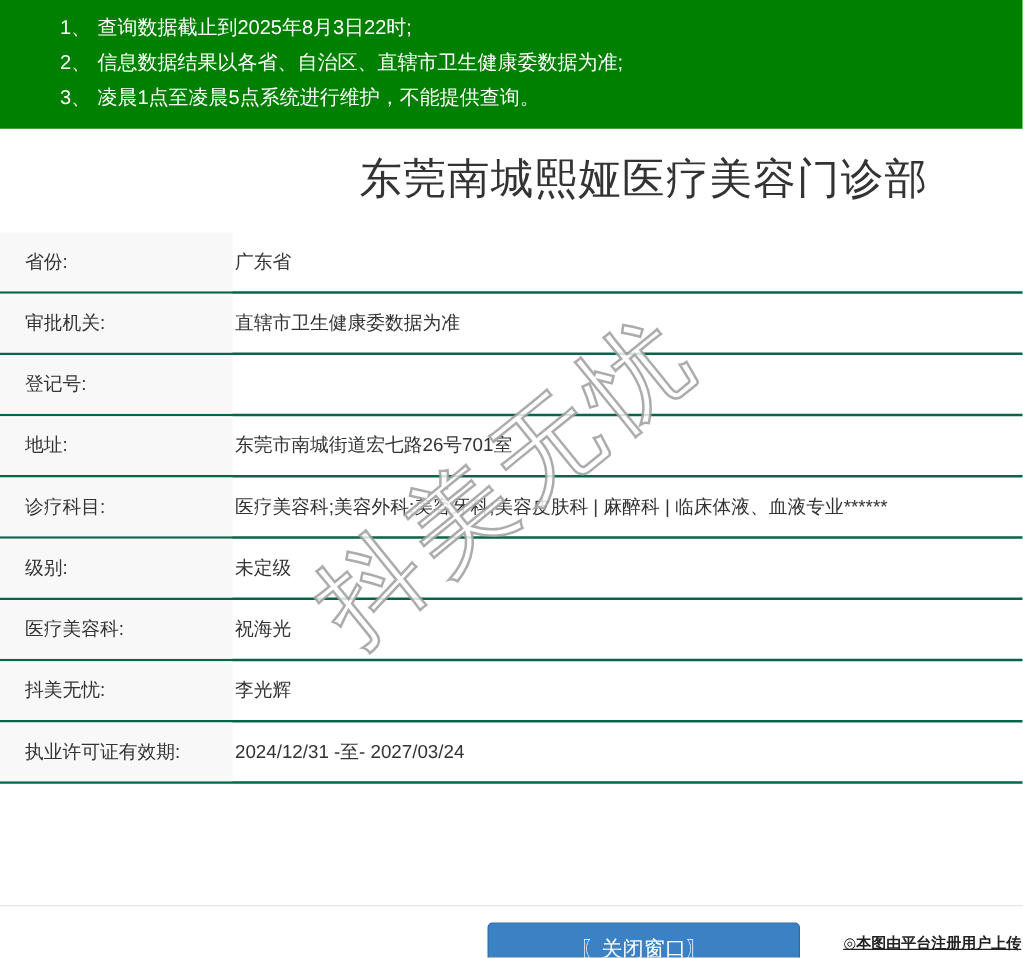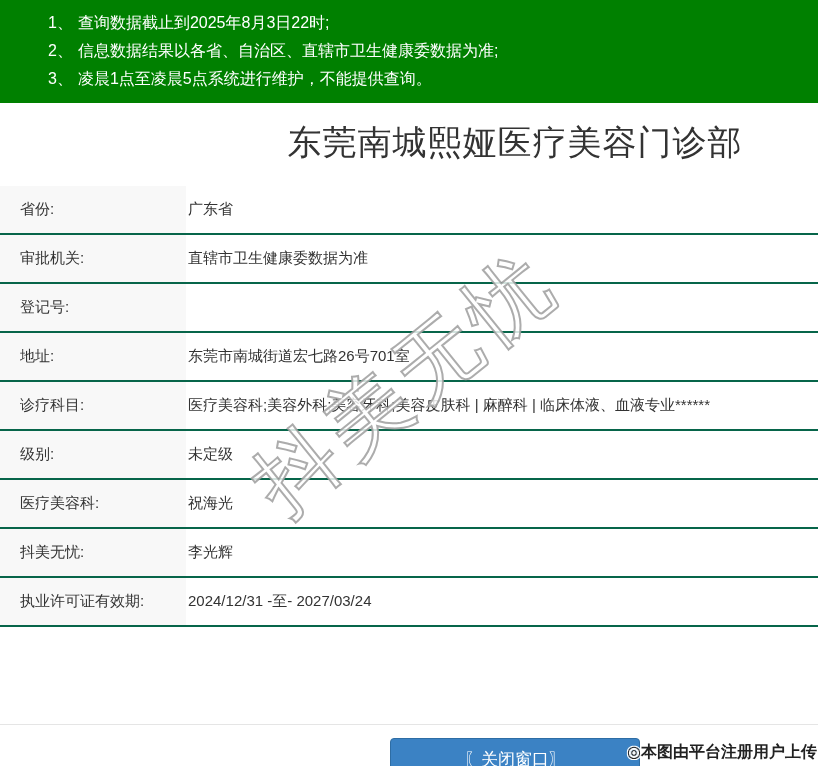--- a/index.html
+++ b/index.html
@@ -97,26 +97,27 @@
     -webkit-text-stroke:2px rgba(158,158,158,0.85);
     z-index:5;
     pointer-events:none;
   }
 
   
   .upload-note {
     position:absolute;
     right:1px;
     bottom:3px;
-    font-size:16px;
+    font-size:12px;
     font-weight:700;
     color:#222;
     letter-spacing:0;
     text-shadow:-1px -1px 0 #fff, 1px -1px 0 #fff, -1px 1px 0 #fff, 1px 1px 0 #fff;
     z-index:6;
+    text-decoration:underline;
   }
 </style>
 </head>
 <body>
 
 <div class="page">
 
   <div class="notice-bar">
     <div class="notice-line">
       <span class="num">1、</span><span>查询数据截止到</span><b>2025年8月3日22时</b><span>;</span>

